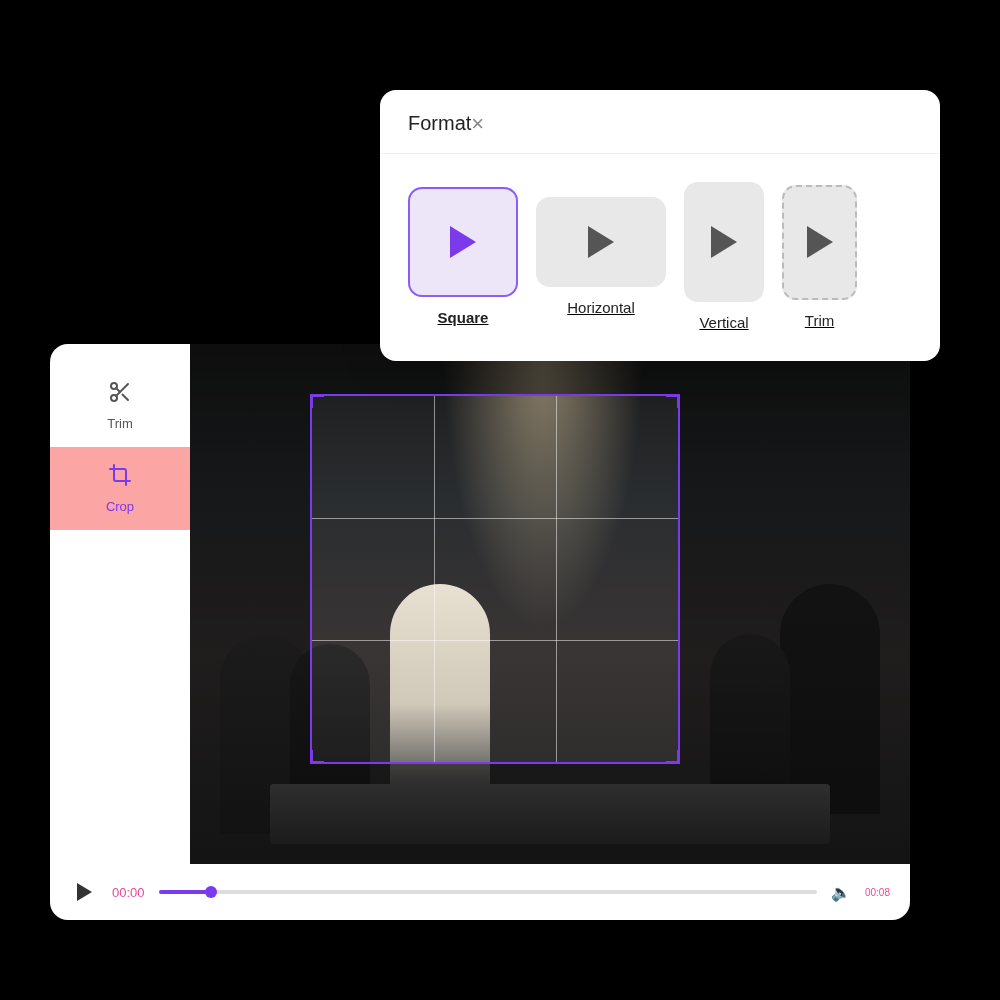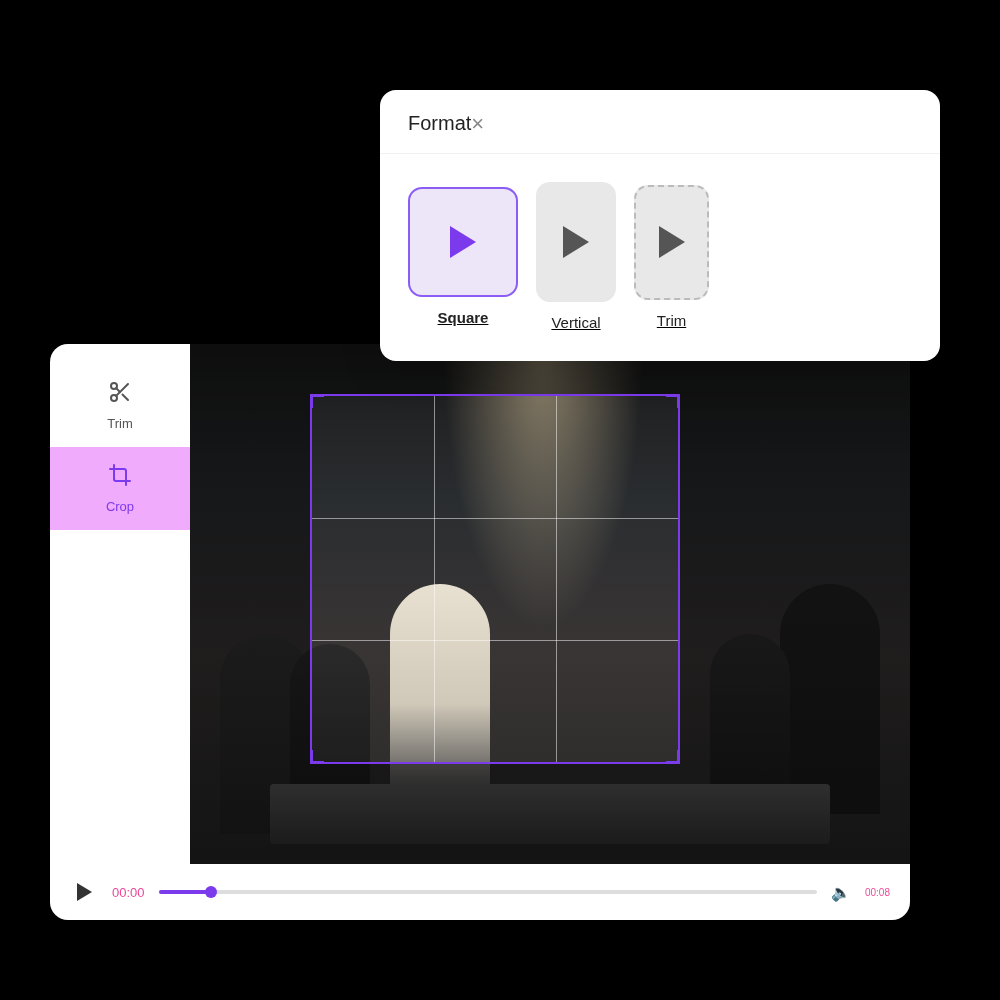--- a/index.html
+++ b/index.html
@@ -153,21 +153,21 @@
       display: flex;
       flex-direction: column;
       align-items: center;
       gap: 6px;
       padding: 16px 0;
       width: 100%;
       cursor: pointer;
     }
 
     .sidebar-item.active {
-      background: #f0abfc;
+      background: #fca5a5;
     }
 
     .sidebar-item-icon {
       font-size: 22px;
       color: #555;
     }
 
     .sidebar-item.active .sidebar-item-icon {
       color: #7c3aed;
     }
@@ -448,20 +448,26 @@
     </div>
     <div class="format-options">
 
       <div class="format-option selected">
         <div class="format-icon-box selected">
           <div class="play-triangle purple"></div>
         </div>
         <span class="format-label">Square</span>
       </div>
 
+      <div class="format-option">
+        <div class="format-icon-box" style="width:130px;height:90px;">
+          <div class="play-triangle"></div>
+        </div>
+        <span class="format-label">Horizontal</span>
+      </div>
 
       <div class="format-option">
         <div class="format-icon-box" style="width:80px;height:120px;">
           <div class="play-triangle"></div>
         </div>
         <span class="format-label">Vertical</span>
       </div>
 
       <div class="format-option">
         <div class="format-icon-box story" style="width:75px;height:115px;">

